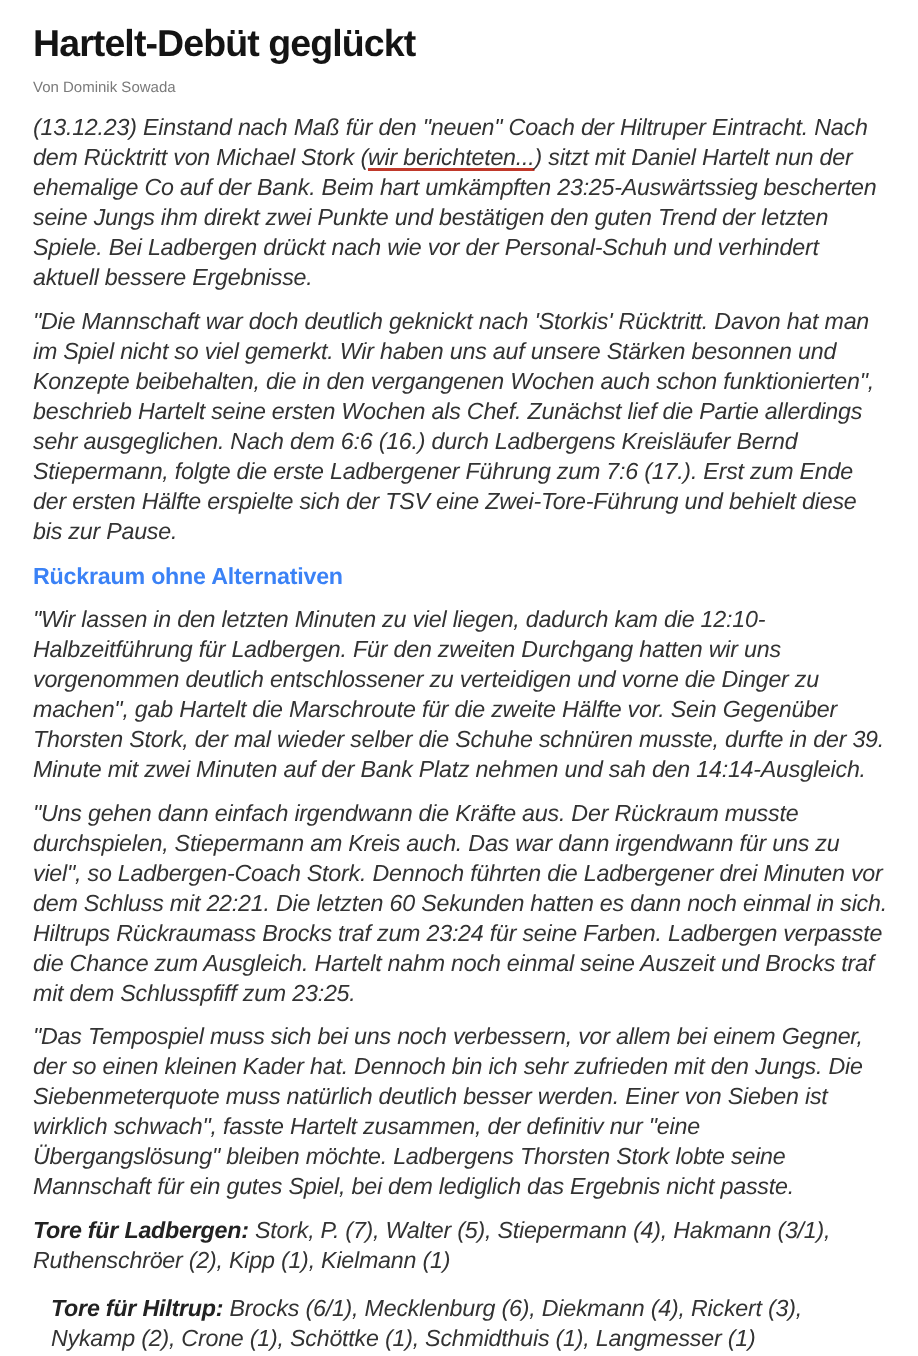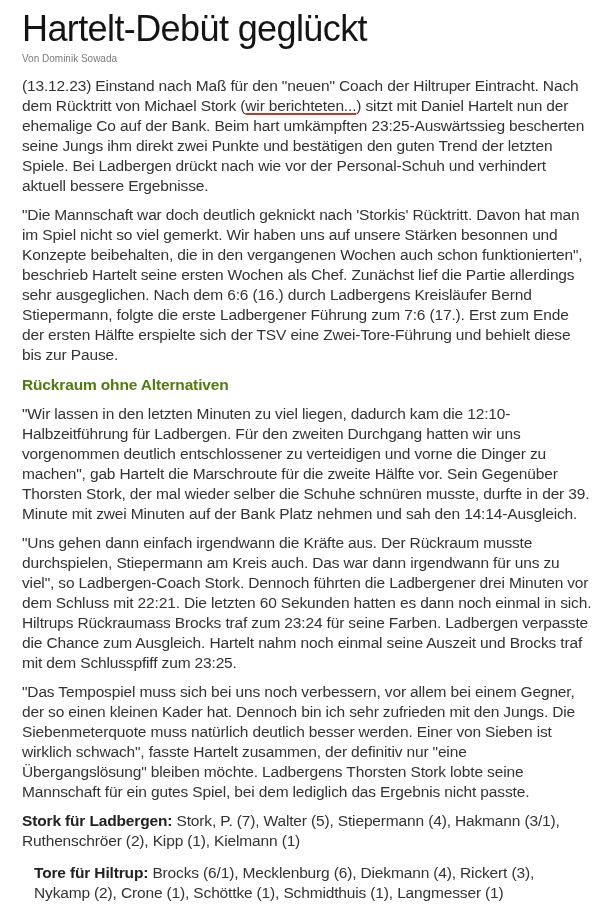--- a/index.html
+++ b/index.html
@@ -6,47 +6,48 @@
   body {
     width: 612px;
     height: 904px;
     box-sizing: border-box;
     padding: 12px 20px 0 22px;
     font-family: "Liberation Sans", sans-serif;
     overflow: hidden;
   }
   .article-title {
     margin: 0;
-    font-size: 36px;
+    font-size: 25px;
     line-height: 34px;
-    font-weight: 400;
+    font-weight: 700;
     letter-spacing: -0.6px;
     color: #141414;
   }
   .byline {
     margin-top: 7px;
     font-size: 10px;
     line-height: 11px;
     color: #7a7a7a;
   }
   .body-text {
     margin: 9px 0 0 0;
     font-size: 15.5px;
     line-height: 20px;
     letter-spacing: -0.15px;
     color: #333333;
+    font-style: italic;
   }
   p.body-text.first { margin-top: 12px; }
   .sub-heading {
     margin: 10px 0 0 0;
     font-size: 15.5px;
     line-height: 20px;
     letter-spacing: -0.15px;
     font-weight: 700;
-    color: #4d7c0f;
+    color: #3b82f6;
   }
   .inline-link {
     color: #333333;
     text-decoration: underline;
     text-decoration-color: #c0392b;
     text-decoration-thickness: 1.5px;
     text-underline-offset: 2px;
     cursor: pointer;
   }
   .scorers { margin-top: 9px; }
@@ -66,15 +67,15 @@
 
 <h2 class="sub-heading">Rückraum ohne Alternativen</h2>
 
 <p class="body-text">"Wir lassen in den letzten Minuten zu viel liegen, dadurch kam die 12:10-Halbzeitführung für Ladbergen. Für den zweiten Durchgang hatten wir uns vorgenommen deutlich entschlossener zu verteidigen und vorne die Dinger zu machen", gab Hartelt die Marschroute für die zweite Hälfte vor. Sein Gegenüber Thorsten Stork, der mal wieder selber die Schuhe schnüren musste, durfte in der 39. Minute mit zwei Minuten auf der Bank Platz nehmen und sah den 14:14-Ausgleich.</p>
 
 <p class="body-text">"Uns gehen dann einfach irgendwann die Kräfte aus. Der Rückraum musste durchspielen, Stiepermann am Kreis auch. Das war dann irgendwann für uns zu viel", so Ladbergen-Coach Stork. Dennoch führten die Ladbergener drei Minuten vor dem Schluss mit 22:21. Die letzten 60 Sekunden hatten es dann noch einmal in sich. Hiltrups Rückraumass Brocks traf zum 23:24 für seine Farben. Ladbergen verpasste die Chance zum Ausgleich. Hartelt nahm noch einmal seine Auszeit und Brocks traf mit dem Schlusspfiff zum 23:25.</p>
 
 <p class="body-text">"Das Tempospiel muss sich bei uns noch verbessern, vor allem bei einem Gegner, der so einen kleinen Kader hat. Dennoch bin ich sehr zufrieden mit den Jungs. Die Siebenmeterquote muss natürlich deutlich besser werden. Einer von Sieben ist wirklich schwach", fasste Hartelt zusammen, der definitiv nur "eine Übergangslösung" bleiben möchte. Ladbergens Thorsten Stork lobte seine Mannschaft für ein gutes Spiel, bei dem lediglich das Ergebnis nicht passte.</p>
 
 <div class="scorers">
-  <p class="body-text" style="margin:0"><span class="scorer-label">Stork für Ladbergen:</span><span> Stork, P. (7), Walter (5), Stiepermann (4), Hakmann (3/1), Ruthenschröer (2), Kipp (1), Kielmann (1)</span></p>
+  <p class="body-text" style="margin:0"><span class="scorer-label">Tore für Ladbergen:</span><span> Stork, P. (7), Walter (5), Stiepermann (4), Hakmann (3/1), Ruthenschröer (2), Kipp (1), Kielmann (1)</span></p>
   <p class="body-text" style="margin:12px"><span class="scorer-label">Tore für Hiltrup:</span><span> Brocks (6/1), Mecklenburg (6), Diekmann (4), Rickert (3), Nykamp (2), Crone (1), Schöttke (1), Schmidthuis (1), Langmesser (1)</span></p>
 </div>
 
 </body></html>

